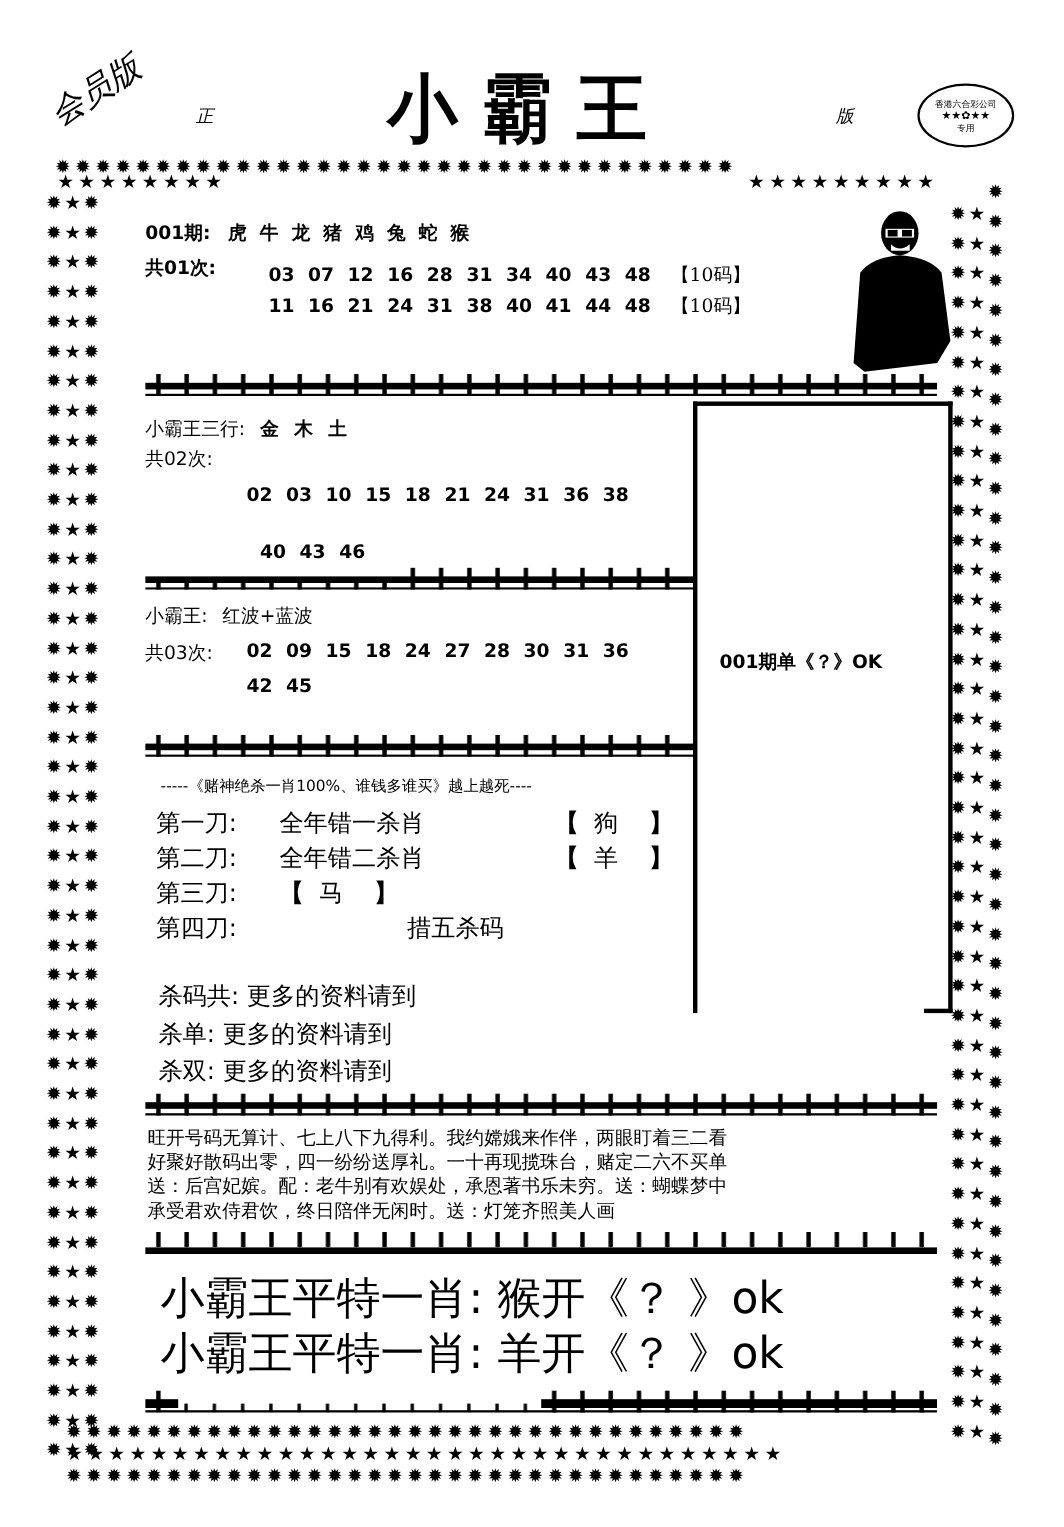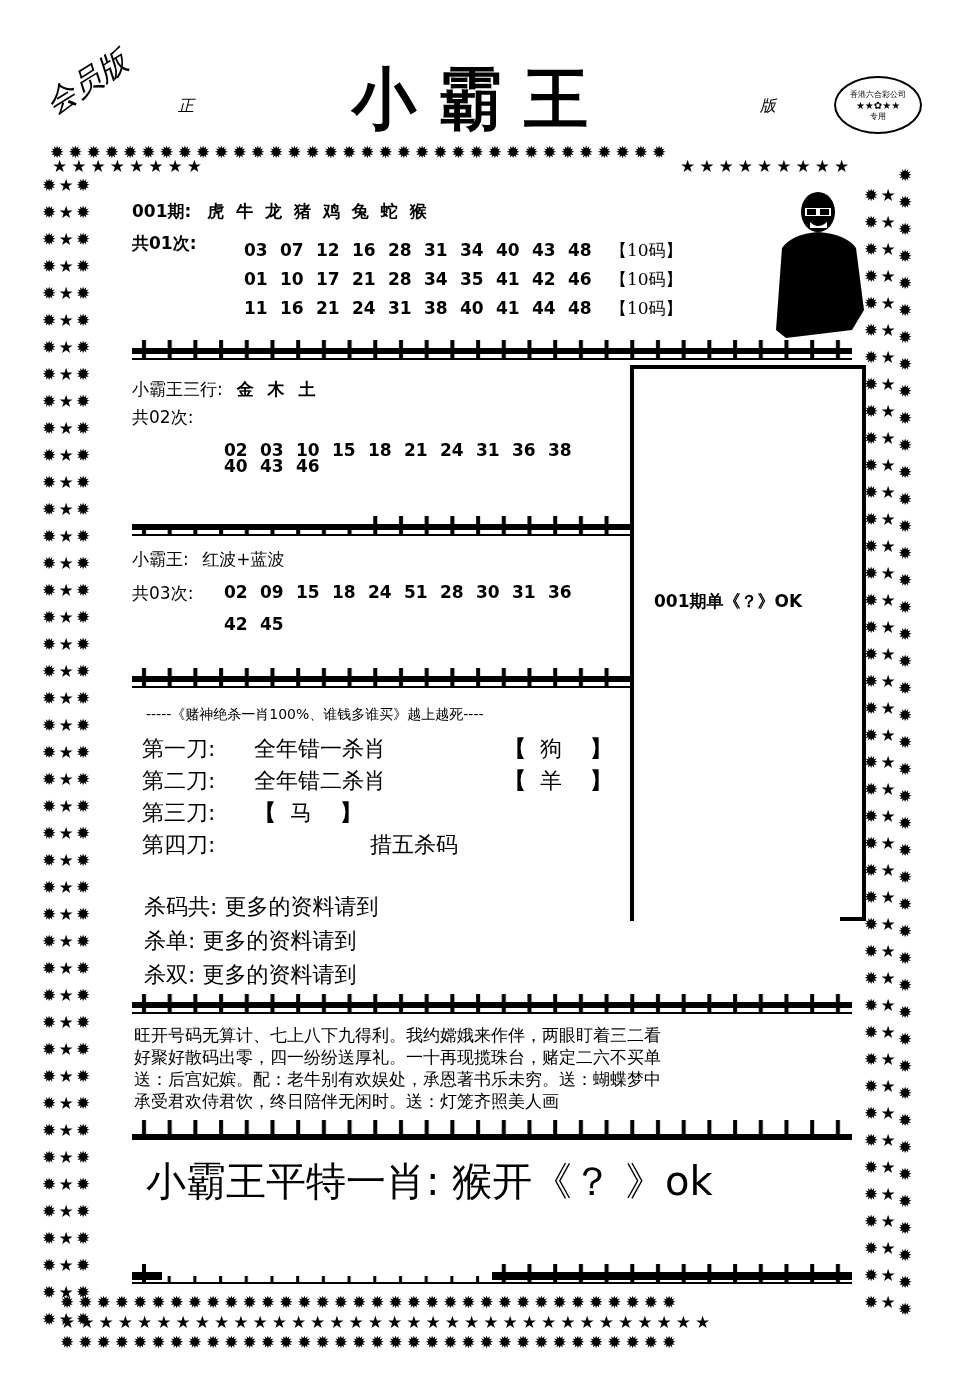--- a/index.html
+++ b/index.html
@@ -327,43 +327,39 @@
   <span>001期:</span>
   <span style="margin-left:10px;letter-spacing:3px;">虎 牛 龙 猪 鸡 兔 蛇 猴</span>
 </div>
 <div class="abs b t16" style="left:132px;top:232px;">共01次:</div>
 <div class="abs b t16" style="left:244px;top:236px;line-height:29px;">
   <div class="nums">
     <span>03</span><span>07</span><span>12</span><span>16</span><span>28</span><span>31</span><span>34</span><span>40</span><span>43</span><span>48</span>
     <b class="bracket" style="font-weight:normal;">【10码】</b>
   </div>
   <div class="nums">
-    <span>01</span><span>10</span><span>17</span><span>21</span><span>28</span><span>34</span><span>35</span><span>41</span><span>42</span><span>46</span>
-    <b class="bracket" style="font-weight:normal;">【10码】</b>
-  </div>
-  <div class="nums">
     <span>11</span><span>16</span><span>21</span><span>24</span><span>31</span><span>38</span><span>40</span><span>41</span><span>44</span><span>48</span>
     <b class="bracket" style="font-weight:normal;">【10码】</b>
   </div>
 </div>
 
 <div class="abs" style="left:630px;top:365px;width:232px;height:552px;border-left:4px solid #000;border-top:4px solid #000;"></div>
 <div class="abs" style="left:862px;top:365px;width:4px;height:556px;background:#000;"></div>
 <div class="abs" style="left:840px;top:917px;width:26px;height:4px;background:#000;"></div>
 <div class="abs b t16" style="left:654px;top:590px;">001期单《？》OK</div>
 
 <div class="abs b t16" style="left:132px;top:378px;">
   <span style="font-weight:normal;">小霸王三行:</span>
   <span style="margin-left:8px;letter-spacing:4px;">金 木 土</span>
 </div>
 <div class="abs t16" style="left:132px;top:406px;">共02次:</div>
 <div class="abs b t16 nums" style="left:224px;top:440px;">
   <span>02</span><span>03</span><span>10</span><span>15</span><span>18</span><span>21</span><span>24</span><span>31</span><span>36</span><span>38</span>
 </div>
-<div class="abs b t16 nums" style="left:224px;top:456px;">
+<div class="abs b t16 nums" style="left:224px;top:492px;text-align:right;">
   <span>40</span><span>43</span><span>46</span>
 </div>
 
 <svg class="abs fence" style="left:132px;top:516px;" width="498" height="22">
   <defs>
       <pattern id="p2" x="0" y="0" width="25.7" height="22" patternUnits="userSpaceOnUse">
         <rect x="10" y="0" width="4" height="22" fill="#000"></rect>
       </pattern>
     </defs>
   <rect x="0" y="8" width="498" height="6" fill="#000"></rect>
@@ -371,21 +367,21 @@
   <rect x="0" y="12" width="498" height="10" fill="url(#p2)"></rect>
   <rect x="236" y="0" width="262" height="12" fill="url(#p2)"></rect>
 </svg>
 
 <div class="abs t16" style="left:132px;top:548px;text-align:center;">
   <span>小霸王:</span>
   <span style="margin-left:8px;">红波+蓝波</span>
 </div>
 <div class="abs t16" style="left:132px;top:582px;">共03次:</div>
 <div class="abs b t16 nums" style="left:224px;top:582px;">
-  <span>02</span><span>09</span><span>15</span><span>18</span><span>24</span><span>51</span><span>28</span><span>30</span><span>31</span><span>36</span>
+  <span>02</span><span>09</span><span>15</span><span>18</span><span>24</span><span>27</span><span>28</span><span>30</span><span>31</span><span>36</span>
 </div>
 <div class="abs b t16 nums" style="left:224px;top:614px;">
   <span>42</span><span>45</span>
 </div>
 
 <svg class="abs fence" style="left:132px;top:668px;" width="498" height="22">
   <defs>
       <pattern id="p3" x="0" y="0" width="25.7" height="22" patternUnits="userSpaceOnUse">
         <rect x="10" y="0" width="4" height="22" fill="#000"></rect>
       </pattern>
@@ -453,20 +449,21 @@
       <pattern id="p5" x="0" y="0" width="25.7" height="22" patternUnits="userSpaceOnUse">
         <rect x="10" y="0" width="4" height="14" fill="#000"></rect>
       </pattern>
     </defs>
   <rect x="0" y="14" width="720" height="6" fill="#000"></rect>
   <rect x="0" y="0" width="720" height="14" fill="url(#p5)"></rect>
 </svg>
 
 <div class="abs t38" style="left:146px;top:1156px;line-height:50px;">
   <div><span>小霸王平特一肖:</span> <span>猴开《？ 》ok</span></div>
+  <div><span>小霸王平特一肖:</span> <span>羊开《？ 》ok</span></div>
 </div>
 
 <svg class="abs fence" style="left:132px;top:1264px;" width="720" height="22">
   <defs>
       <pattern id="p6" x="0" y="0" width="25.7" height="22" patternUnits="userSpaceOnUse">
         <rect x="10" y="0" width="4" height="22" fill="#000"></rect>
       </pattern>
       <pattern id="p6b" x="0" y="0" width="25.7" height="8" patternUnits="userSpaceOnUse">
         <rect x="10" y="0" width="3" height="8" fill="#000"></rect>
       </pattern>

